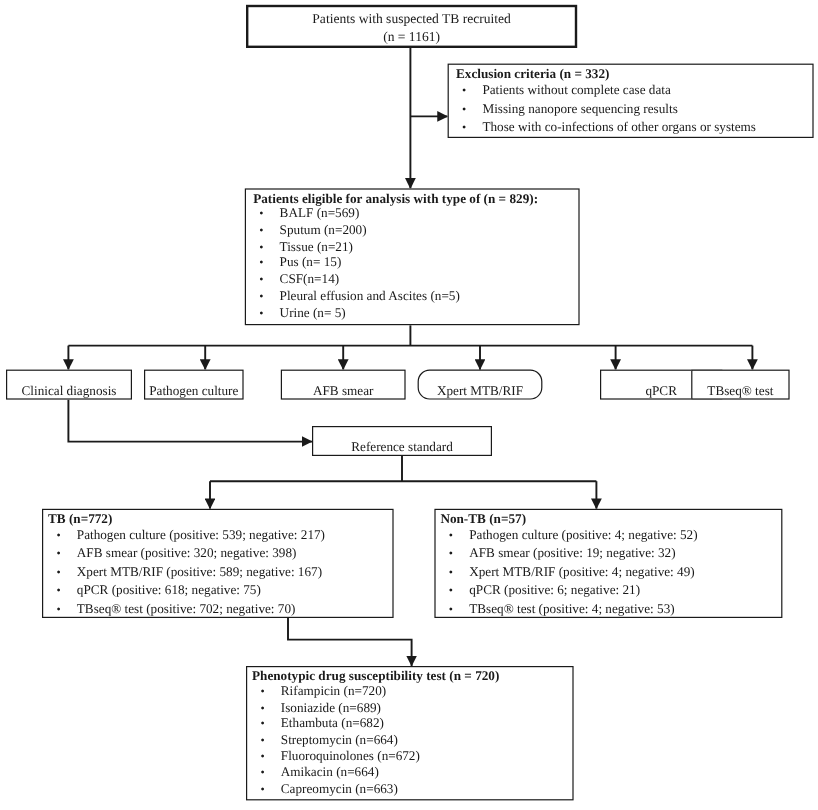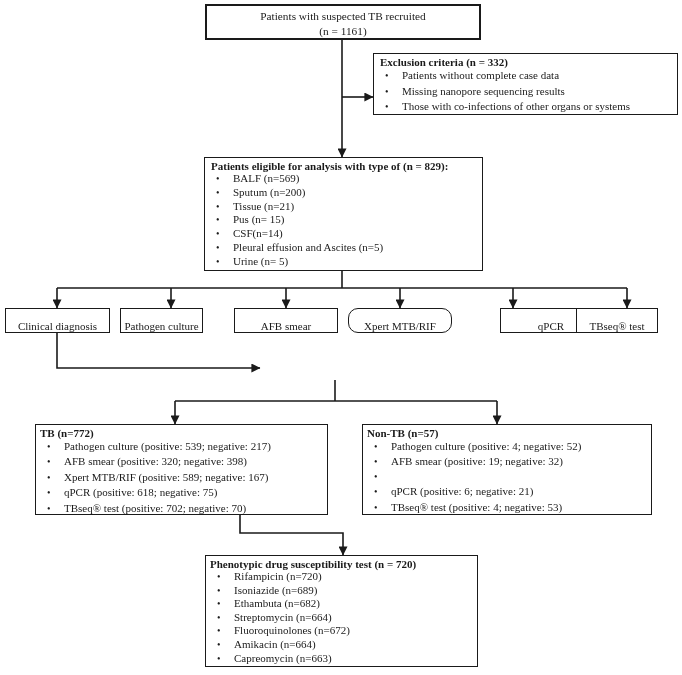--- a/index.html
+++ b/index.html
@@ -130,20 +130,23 @@
   <div class="box center-box method-box" style="left:348px;top:308px;width:104px;height:25px;border-radius:10px;">
     <span>Xpert MTB/RIF</span>
   </div>
   <div class="box center-box method-box" style="left:462px;top:308px;width:102px;height:25px;margin-left:38px;">
     <span>qPCR</span>
   </div>
   <div class="box center-box method-box" style="left:576px;top:308px;width:82px;height:25px;">
     <span>TBseq® test</span>
   </div>
 
+  <div class="box center-box ref-box" style="left:260px;top:355px;width:150px;height:25px;">
+    <span>Reference standard</span>
+  </div>
 
   <div class="box list-box lh-tb" style="left:35px;top:424px;width:293px;height:91px;">
     <div class="title title-center">TB (n=772)</div>
     <ul class="blist">
       <li>
           <span class="blt">•</span>
           <span>Pathogen culture (positive: 539; negative: 217)</span>
         </li>
       <li>
           <span class="blt">•</span>
@@ -170,20 +173,21 @@
       <li>
           <span class="blt">•</span>
           <span>Pathogen culture (positive: 4;  negative: 52)</span>
         </li>
       <li>
           <span class="blt">•</span>
           <span>AFB smear (positive: 19;  negative: 32)</span>
         </li>
       <li>
           <span class="blt">•</span>
+          <span>Xpert MTB/RIF (positive: 4;  negative: 49)</span>
         </li>
       <li>
           <span class="blt">•</span>
           <span>qPCR (positive: 6;  negative: 21)</span>
         </li>
       <li>
           <span class="blt">•</span>
           <span>TBseq® test (positive: 4;  negative: 53)</span>
         </li>
     </ul>

